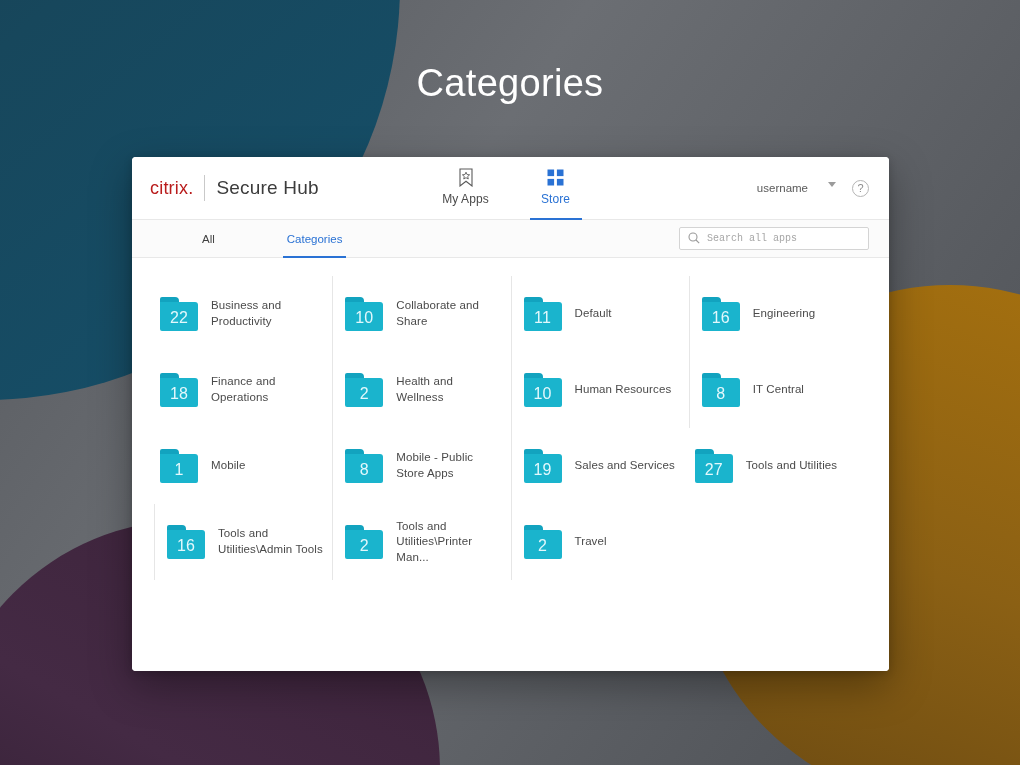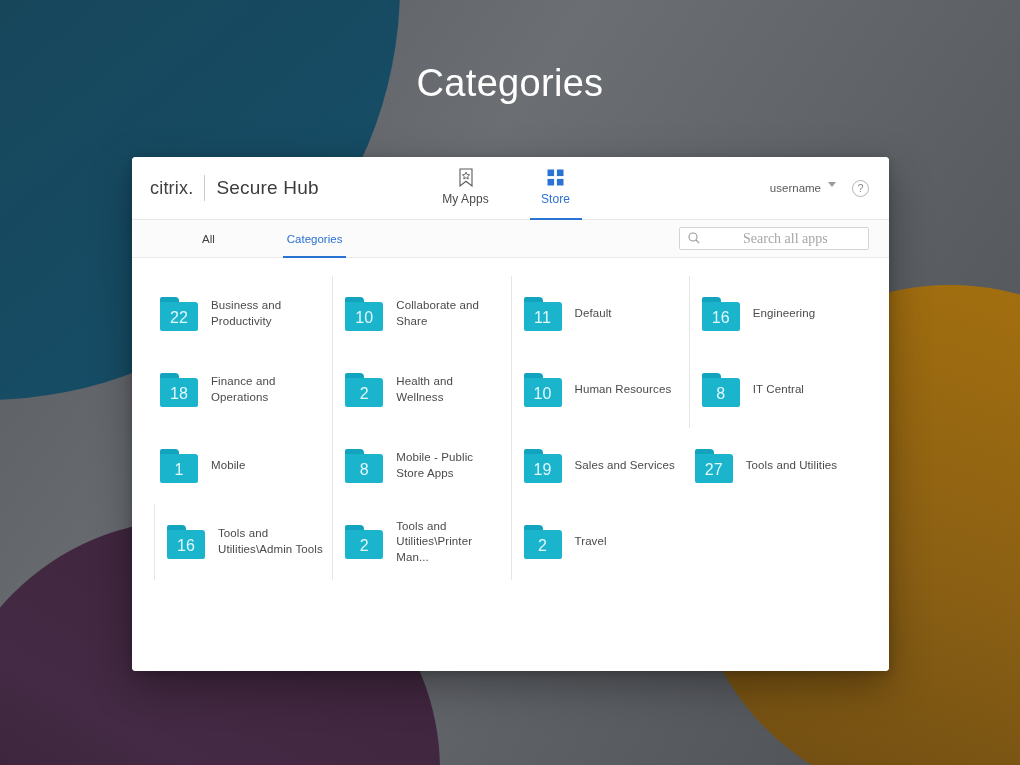--- a/index.html
+++ b/index.html
@@ -86,21 +86,21 @@
   }
 
   .brand {
     display: flex;
     align-items: center;
     gap: 11px;
   }
 
   .brand-citrix {
     font-size: 18px;
-    color: #404040;
+    color: #b91c1c;
     font-weight: 400;
     letter-spacing: 0.2px;
     font-family: "Liberation Sans", sans-serif;
   }
 
   .brand-sep {
     width: 1px;
     height: 26px;
     background: #c9c9c9;
   }
@@ -164,21 +164,21 @@
   
   .header-right {
     margin-left: auto;
     display: flex;
     align-items: center;
     gap: 16px;
   }
 
   .user-menu {
     display: flex;
-    gap: 7px;
+    gap: 20px;
     cursor: pointer;
   }
 
   .user-name {
     font-size: 11.5px;
     color: #5a5a5a;
   }
 
   .caret {
     width: 0; height: 0;
@@ -243,26 +243,25 @@
     background: #ffffff;
     display: flex;
     align-items: center;
     gap: 7px;
     padding: 0 8px;
   }
 
   .search-input {
     border: none;
     outline: none;
-    font-size: 14px;
+    font-size: 10px;
     color: #666;
-    font-family: Liberation Serif, serif;
+    font-family: Liberation Mono, monospace;
     background: transparent;
     width: 100%;
-    margin-left: 36px;
   }
   .search-input::placeholder { color: #a6a6a6; }
 
   
   .cat-body {
     flex: 1 1 auto;
     padding: 18px 22px 0 22px;
     background: #ffffff;
   }
 

